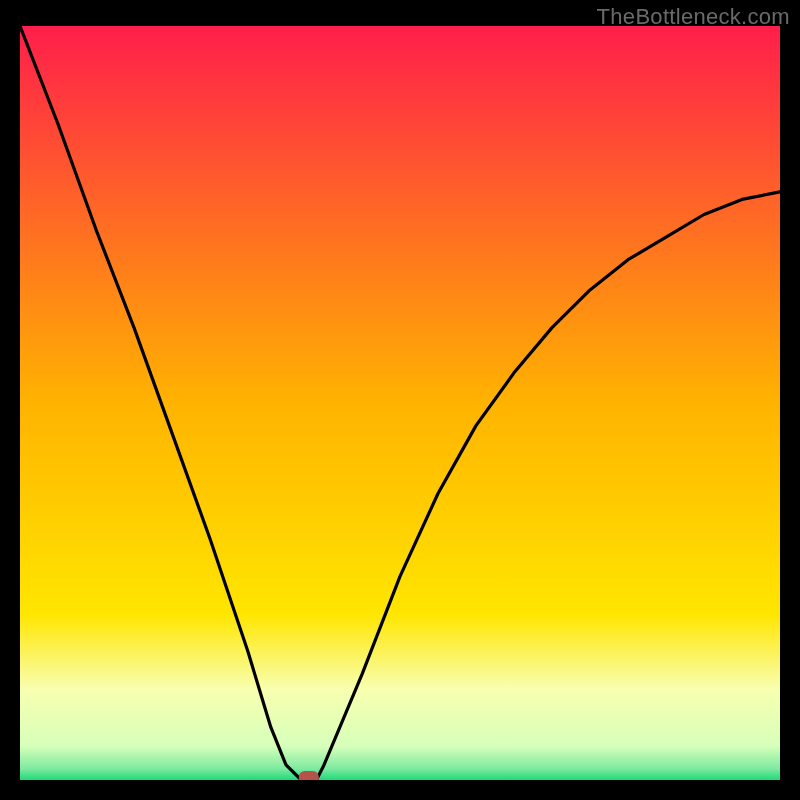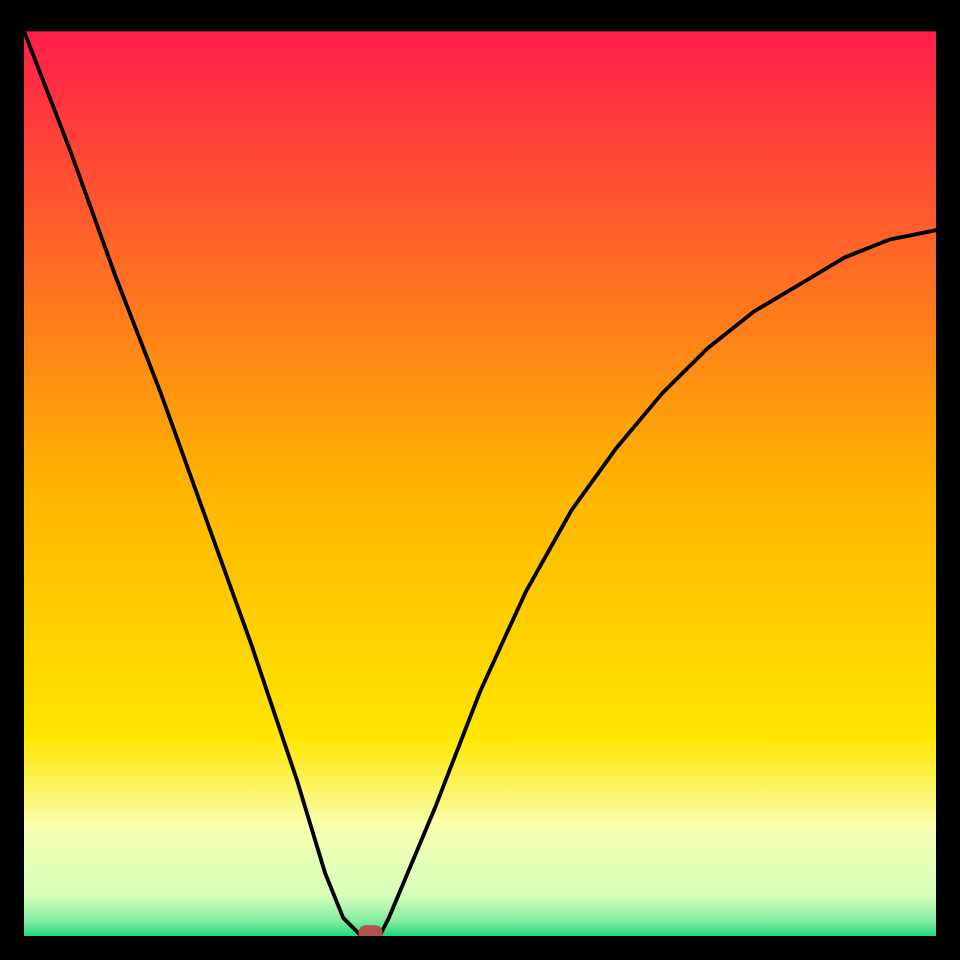--- a/index.html
+++ b/index.html
@@ -44,20 +44,21 @@
     stroke: #000;
     stroke-width: 3.2;
     stroke-linejoin: round;
     stroke-linecap: round;
   }
 </style>
 </head>
 <body>
 
 <div class="outer">
+  <div class="watermark">TheBottleneck.com</div>
 
   <div class="plot-wrap">
     <svg id="chart-svg" viewBox="0 0 760 754" width="760" height="754">
       <defs>
         <linearGradient id="bg-grad" x1="0" y1="0" x2="0" y2="1">
             <stop offset="0%" stop-color="#ff1e4b"></stop>
             <stop offset="50%" stop-color="#ffb300"></stop>
             <stop offset="78%" stop-color="#ffe600"></stop>
             <stop offset="88%" stop-color="#f8ffb0"></stop>
             <stop offset="95.5%" stop-color="#d6ffba"></stop>

